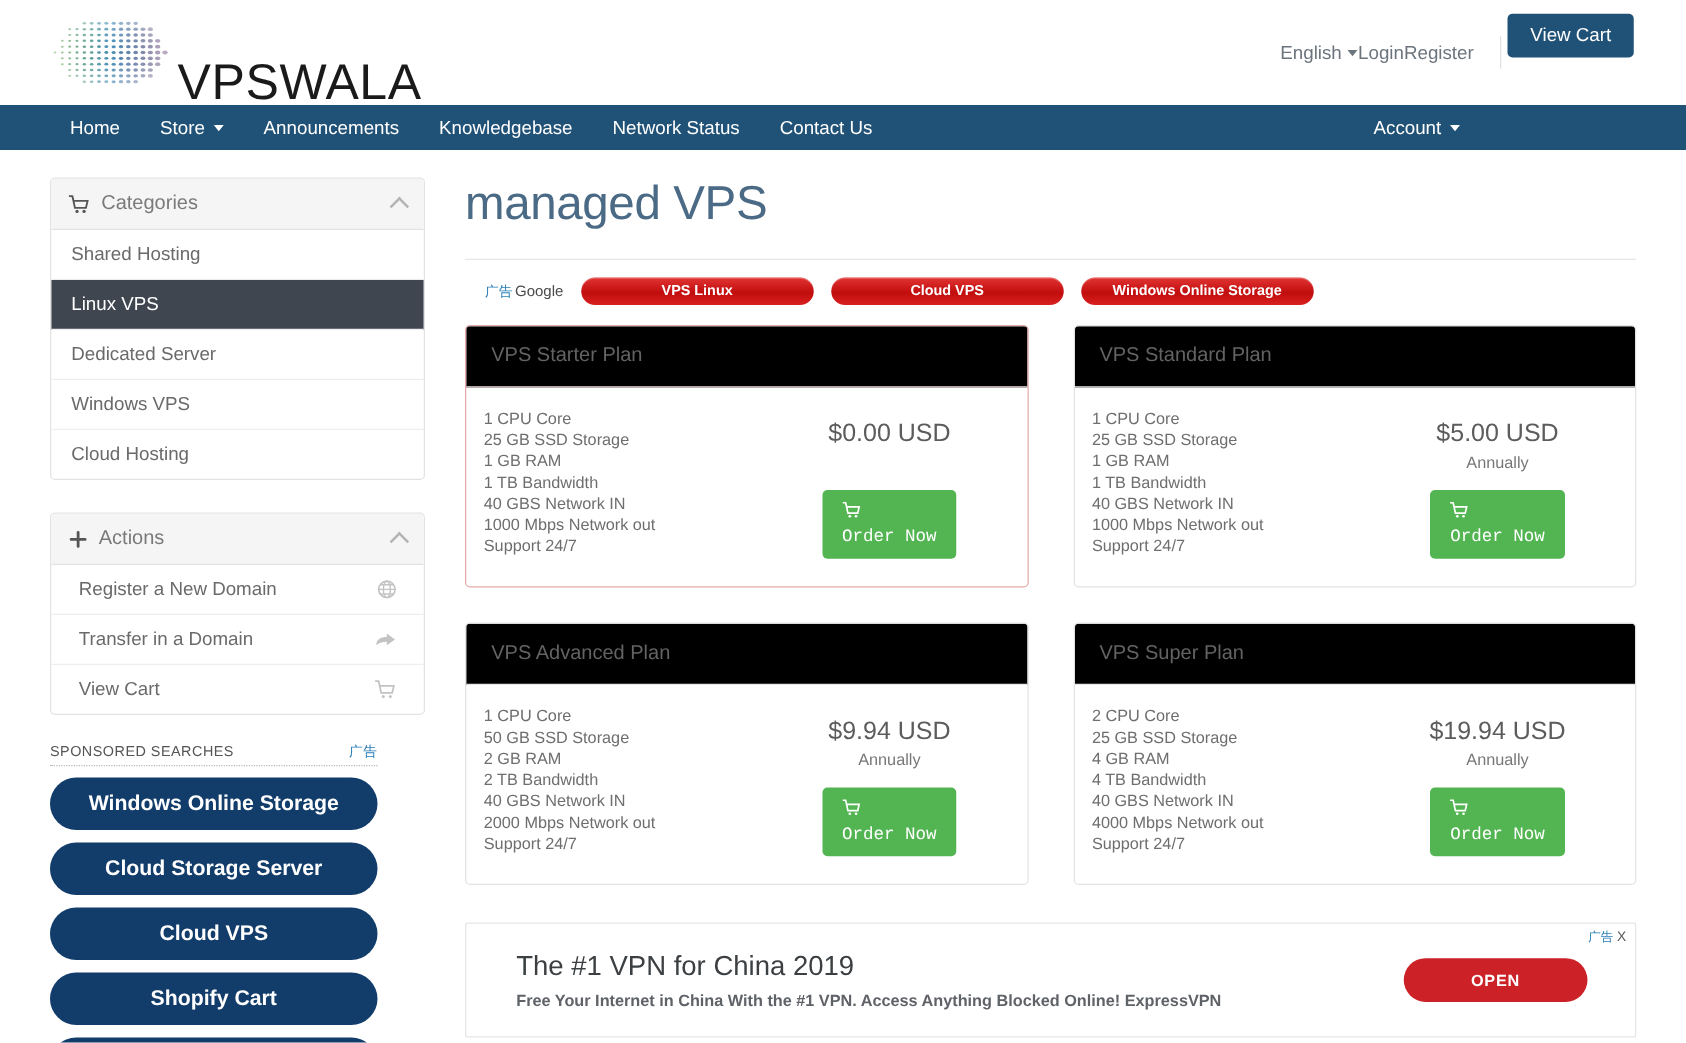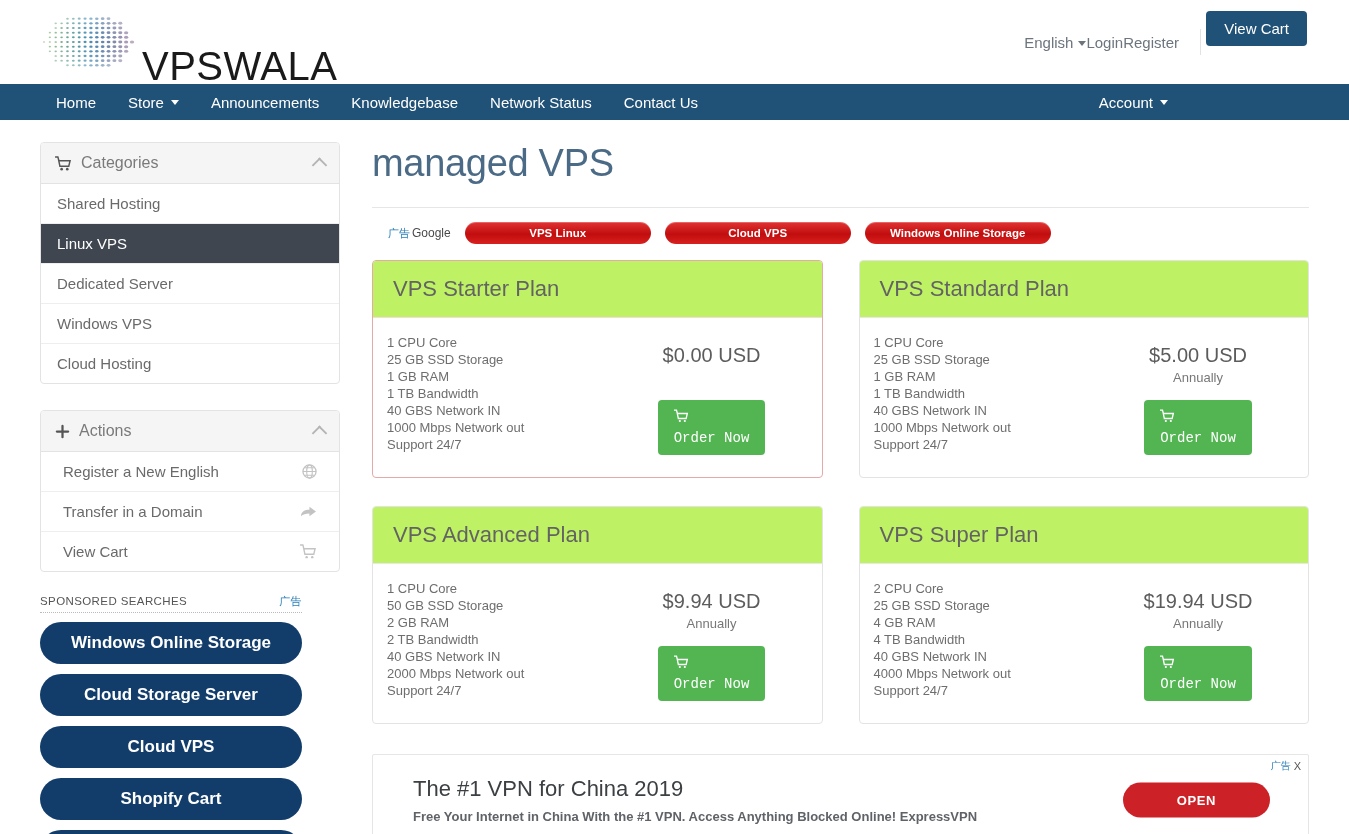--- a/index.html
+++ b/index.html
@@ -203,24 +203,24 @@
     margin-top: 4px;
   }
   .card {
     border: 1px solid #e3e3e3;
     border-radius: 4px;
     background: #fff;
     overflow: hidden;
   }
   .card.highlight { border-color: #e5a9a9; }
   .card-head {
-    background: #bef264;
+    background: #000000;
     border-bottom: 1px solid #e8e8e8;
     padding: 15px 20px;
-    font-size: 22px;
+    font-size: 16px;
     color: #636363;
     font-weight: 400;
   }
   .card.highlight .card-head { border-bottom-color: #f0dede; }
   .card-body {
     display: flex;
     padding: 16px 20px 22px 14px;
     min-height: 152px;
   }
   .feature-list { list-style: none; flex: 1; }
@@ -524,21 +524,21 @@
           <svg width="15" height="15" viewBox="0 0 16 16">
               <path d="M8 2v12M2 8h12" stroke="#555" stroke-width="2.4" stroke-linecap="round"></path>
             </svg>
         </span>
         <span>Actions</span>
         <span class="chev-up"></span>
       </div>
       <ul class="panel-list action-list">
         <li>
           <a>
-            <span>Register a New English</span>
+            <span>Register a New Domain</span>
             <span class="action-ico">
               <svg width="15" height="15" viewBox="0 0 16 16">
                   <circle cx="8" cy="8" r="7" fill="none" stroke="#c3c3c3" stroke-width="1.4"></circle>
                   <ellipse cx="8" cy="8" rx="3" ry="7" fill="none" stroke="#c3c3c3" stroke-width="1.2"></ellipse>
                   <path d="M1 8h14M2.5 4h11M2.5 12h11" stroke="#c3c3c3" stroke-width="1.2"></path>
                 </svg>
             </span>
           </a>
         </li>
         <li>

